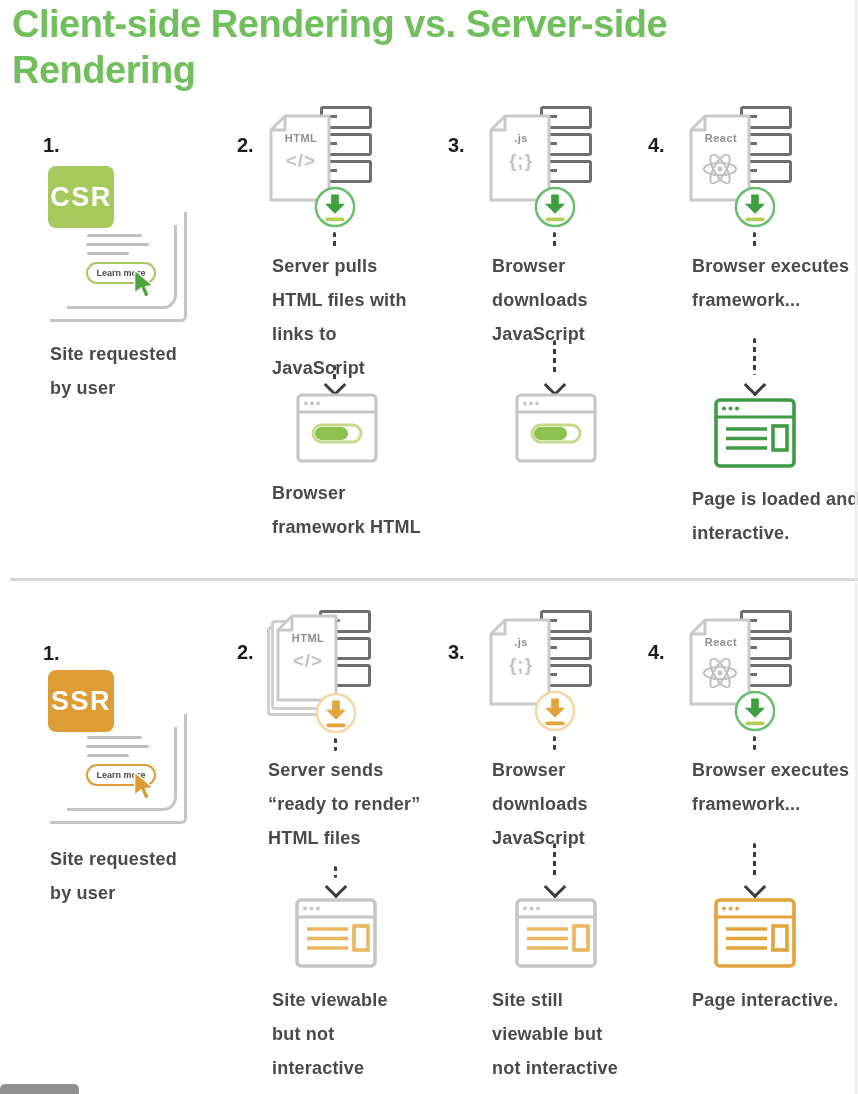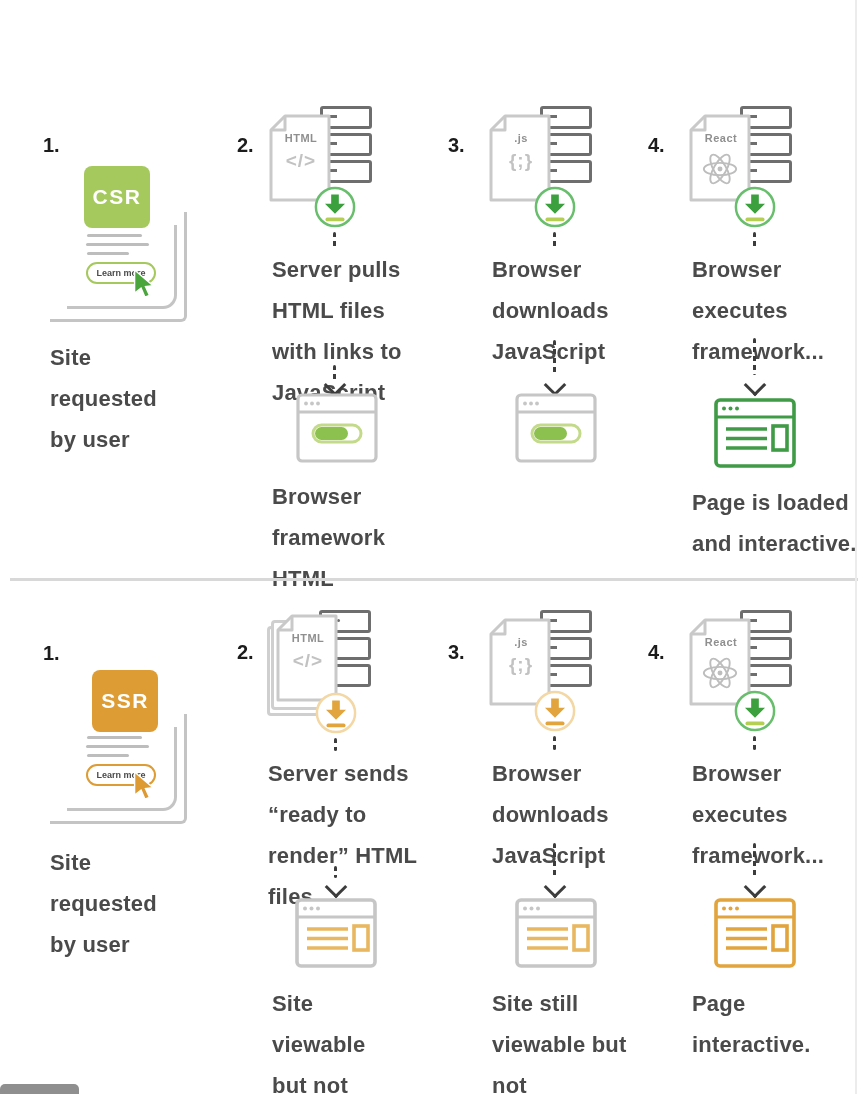--- a/index.html
+++ b/index.html
@@ -9,27 +9,27 @@
   }
   .title{
     position:absolute;left:12px;top:2px;width:790px;margin:0;
     font-size:38px;line-height:1.2;font-weight:800;letter-spacing:-0.5px;
     color:var(--title-green,#71bf5c);
   }
   .num{position:absolute;font-size:20px;font-weight:700;color:#1c1c1c;}
   .badge{
     position:absolute;width:66px;height:62px;border-radius:8px;
     display:flex;align-items:center;justify-content:center;
-    color:#fff;font-size:21px;font-weight:700;letter-spacing:1.5px;margin-left:36px;
+    color:#fff;font-size:27px;font-weight:700;letter-spacing:1.5px;
   }
   .badge-green{background:var(--csr-badge-green,#a6c95e);}
   .badge-orange{background:var(--ssr-badge-orange,#dd9c34);}
   .caption{
-    position:absolute;font-size:22px;font-weight:700;letter-spacing:0.2px;
-    line-height:41px;color:var(--text-dark,#4a4a4a);
+    position:absolute;font-size:18px;font-weight:700;letter-spacing:0.2px;
+    line-height:34px;color:var(--text-dark,#4a4a4a);
   }
   
   .mock{position:absolute;width:136px;height:108px;}
   .mock-outer{position:absolute;left:0;top:0;width:134px;height:107px;
     border-right:3px solid #c4c4c4;border-bottom:3px solid #c4c4c4;border-bottom-right-radius:6px;}
   .mock-inner{position:absolute;left:17px;top:13px;width:107px;height:81px;
     border-right:3px solid #c4c4c4;border-bottom:3px solid #c4c4c4;border-bottom-right-radius:14px;}
   .mline{position:absolute;height:3px;background:#bdbdbd;border-radius:1.5px;}
   .pill{
     position:absolute;width:70px;height:22px;border-radius:12px;box-sizing:border-box;
@@ -117,20 +117,21 @@
       <rect x="59" y="28" width="14" height="24" fill="#fff" stroke="var(--lines,#e8b75f)" stroke-width="3.6"></rect>
     </symbol>
     <symbol id="sym-cursor" viewBox="0 0 22 26">
       <path d="M2 0 L2 20 L7.6 15.7 L11 23.6 L14.8 21.9 L11.4 14.4 L18 13.6 Z" fill="var(--cursor,#4aa53c)" stroke="#fff" stroke-width="1.2"></path>
     </symbol>
   </defs>
 </svg>
 
 <div id="canvas">
 
+  <h1 class="title">Client-side Rendering vs. Server-side Rendering</h1>
 
   <section>
 
     <span class="num" style="left:43px;top:134px">1.</span>
     <div class="badge badge-green" style="left:48px;top:166px">CSR</div>
     <div class="mock" style="left:50px;top:212px">
       <div class="mock-outer"></div>
       <div class="mock-inner"></div>
       <span class="mline" style="left:37px;top:22px;width:55px"></span>
       <span class="mline" style="left:36px;top:31px;width:63px"></span>
@@ -226,21 +227,21 @@
       </svg>
     <div class="caption" style="left:692px;top:482px;width:170px">Page is loaded and interactive.</div>
 
   </section>
 
   <div class="divider"></div>
 
   <section>
 
     <span class="num" style="left:43px;top:642px">1.</span>
-    <div class="badge badge-orange" style="left:56px;top:670px">SSR</div>
+    <div class="badge badge-orange" style="left:48px;top:670px">SSR</div>
     <div class="mock" style="left:50px;top:714px">
       <div class="mock-outer"></div>
       <div class="mock-inner"></div>
       <span class="mline" style="left:37px;top:22px;width:55px"></span>
       <span class="mline" style="left:36px;top:31px;width:63px"></span>
       <span class="mline" style="left:37px;top:40px;width:42px"></span>
       <div class="pill pill-orange" style="left:36px;top:50px">
         <span>Learn more</span>
       </div>
       <svg class="cursor" style="left:82px;top:58px;--cursor:#dd9a33" viewBox="0 0 22 26">

